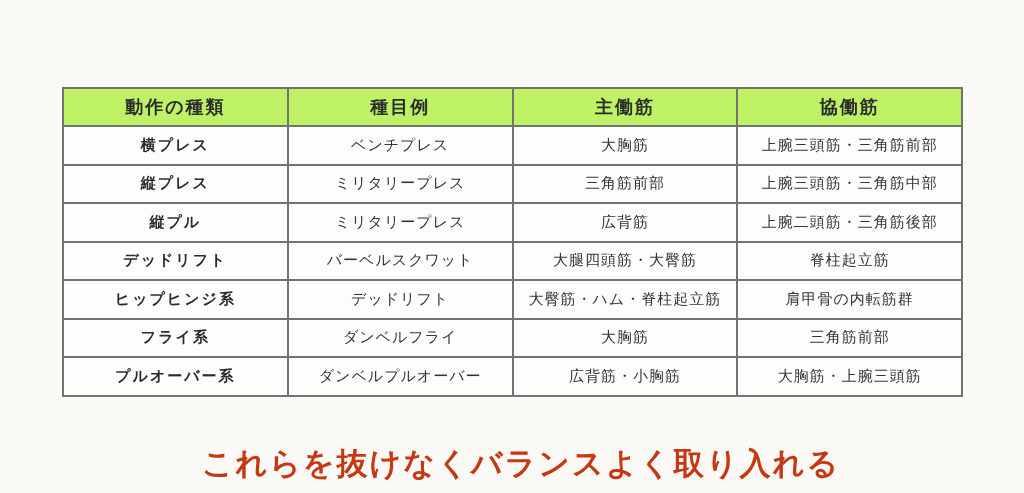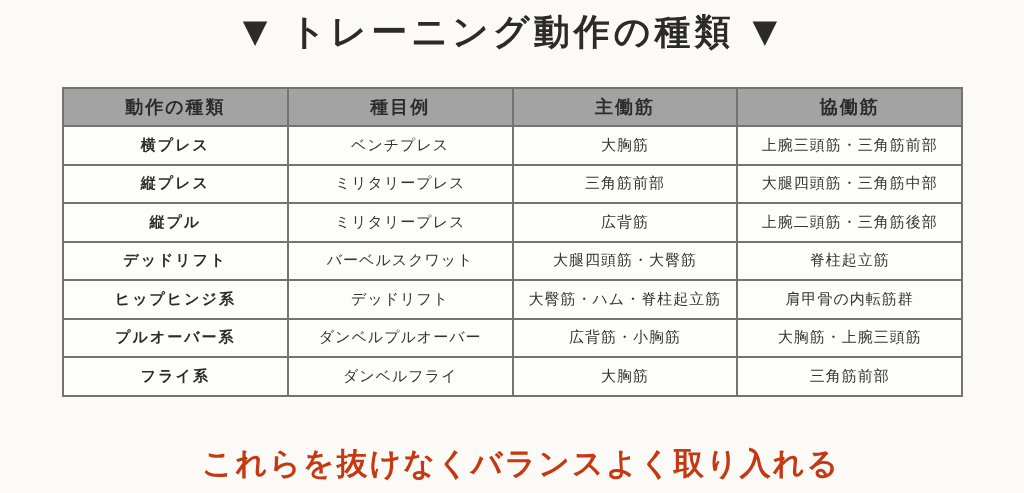--- a/index.html
+++ b/index.html
@@ -59,21 +59,21 @@
   }
   th, td {
     border: 2px solid #737373;
     text-align: center;
     vertical-align: middle;
     overflow: hidden;
     white-space: nowrap;
   }
   th {
     height: 34px;
-    background: #a3a3a3;
+    background: #bef264;
     font-size: 18px;
     font-weight: 700;
     letter-spacing: 2px;
     color: #2b2b2b;
   }
   td {
     height: 34.5px;
     font-size: 15px;
     font-weight: 400;
     letter-spacing: 1px;
@@ -97,23 +97,20 @@
     letter-spacing: 2px;
     color: #c53811;
     white-space: nowrap;
   }
 </style>
 </head>
 <body>
 
 <div class="page">
 
-  <div class="title">
-    <span class="tri left">▼</span><span>トレーニング動作の種類</span><span class="tri right">▼</span>
-  </div>
 
   <div class="table-wrap">
     <table>
       <thead>
         <tr id="header-row">
             <th>動作の種類</th>
             <th>種目例</th>
             <th>主働筋</th>
             <th>協働筋</th>
           </tr>
@@ -122,51 +119,51 @@
           <tr>
             <td class="col-movement">横プレス</td>
             <td>ベンチプレス</td>
             <td>大胸筋</td>
             <td>上腕三頭筋・三角筋前部</td>
           </tr>
           <tr>
             <td class="col-movement">縦プレス</td>
             <td>ミリタリープレス</td>
             <td>三角筋前部</td>
-            <td>大腿四頭筋・三角筋中部</td>
+            <td>上腕三頭筋・三角筋中部</td>
           </tr>
           <tr>
             <td class="col-movement">縦プル</td>
             <td>ミリタリープレス</td>
             <td>広背筋</td>
             <td>上腕二頭筋・三角筋後部</td>
           </tr>
           <tr>
             <td class="col-movement">デッドリフト</td>
             <td>バーベルスクワット</td>
             <td>大腿四頭筋・大臀筋</td>
             <td>脊柱起立筋</td>
           </tr>
           <tr>
             <td class="col-movement">ヒップヒンジ系</td>
             <td>デッドリフト</td>
             <td>大臀筋・ハム・脊柱起立筋</td>
             <td>肩甲骨の内転筋群</td>
           </tr>
           <tr>
+            <td class="col-movement">フライ系</td>
+            <td>ダンベルフライ</td>
+            <td>大胸筋</td>
+            <td>三角筋前部</td>
+          </tr>
+          <tr>
             <td class="col-movement">プルオーバー系</td>
             <td>ダンベルプルオーバー</td>
             <td>広背筋・小胸筋</td>
             <td>大胸筋・上腕三頭筋</td>
-          </tr>
-          <tr>
-            <td class="col-movement">フライ系</td>
-            <td>ダンベルフライ</td>
-            <td>大胸筋</td>
-            <td>三角筋前部</td>
           </tr>
         </tbody>
     </table>
   </div>
 
   <div class="footer-note">これらを抜けなくバランスよく取り入れる</div>
 
 </div>
 
 </body></html>

